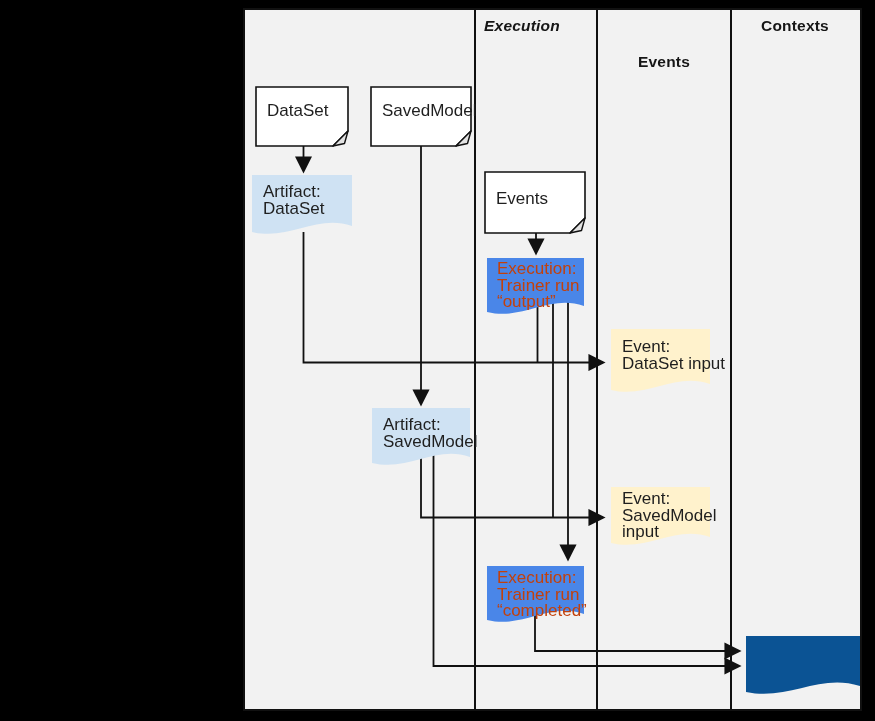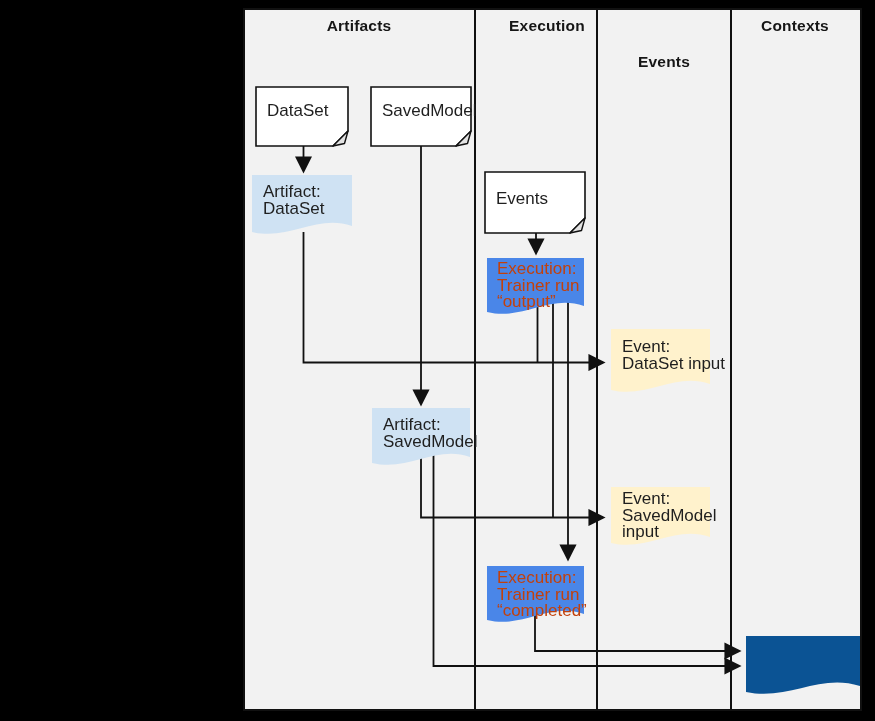--- a/index.html
+++ b/index.html
@@ -65,22 +65,21 @@
 
     <path d="M252,175 H352 V226 C316,214 290,241 252,232 Z" fill="#cfe2f3"></path>
     <path d="M487,258 H584 V306 C549,294 523,321 487,312 Z" fill="#4a86e8"></path>
     <path d="M611,329 H710 V384 C674,372 648,399 611,390 Z" fill="#fff2cc"></path>
     <path d="M372,408 H470 V457 C435,445 409,472 372,463 Z" fill="#cfe2f3"></path>
     <path d="M611,487 H710 V537 C674,525 648,552 611,543 Z" fill="#fff2cc"></path>
     <path d="M487,566 H584 V614 C549,602 523,629 487,620 Z" fill="#4a86e8"></path>
     <path d="M746,636 H860 V686 C819,673 789,701 746,692 Z" fill="#0b5394"></path>
   </svg>
 
-  <div class="col-header" style="left:243px;width:232px;">Artifacts</div>
-  <div class="col-header" style="left:497px;width:100px;">Execution</div>
+  <div class="col-header" style="left:472px;width:100px;font-style:italic;">Execution</div>
   <div class="col-header" style="left:597px;width:134px;margin-top:36px;">Events</div>
   <div class="col-header" style="left:729px;width:132px;">Contexts</div>
 
   <div class="node-label" style="left:267px;top:103px;">DataSet</div>
   <div class="node-label" style="left:382px;top:103px;">SavedModel</div>
   <div class="node-label" style="left:496px;top:191px;">Events</div>
 
   <div class="node-label" style="left:263px;top:184px;">
     <div>Artifact:</div>
     <div>DataSet</div>

